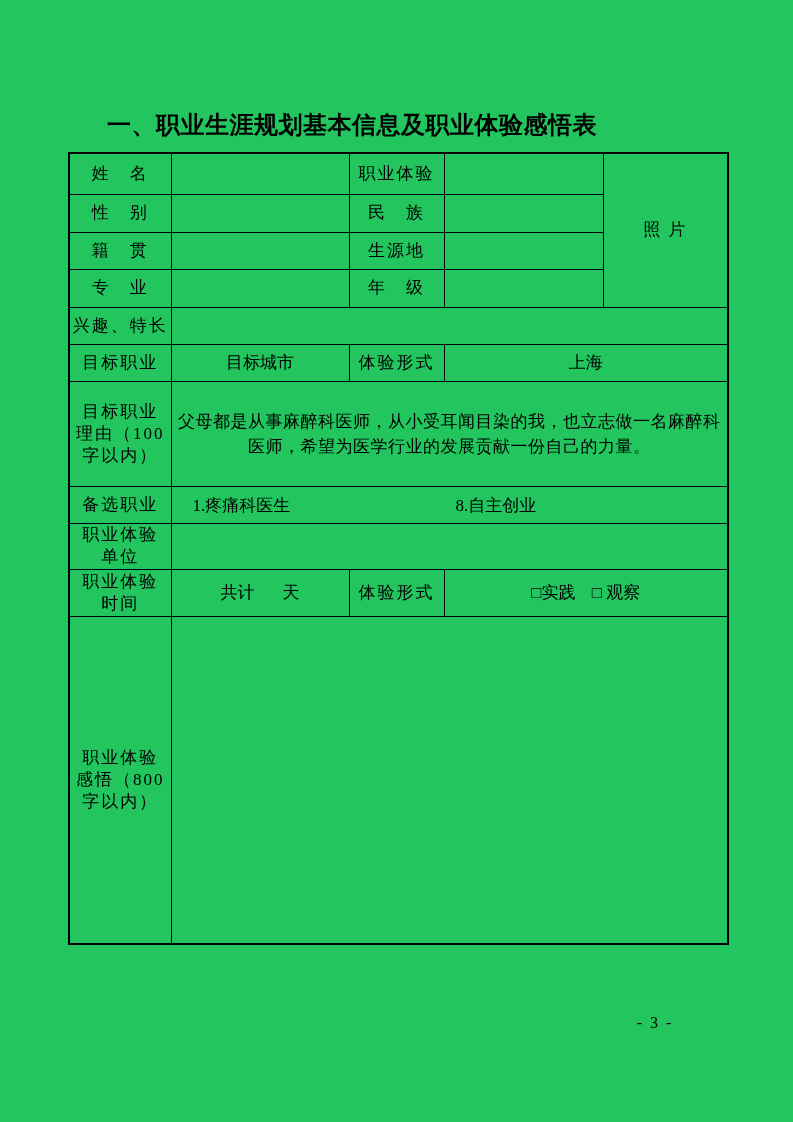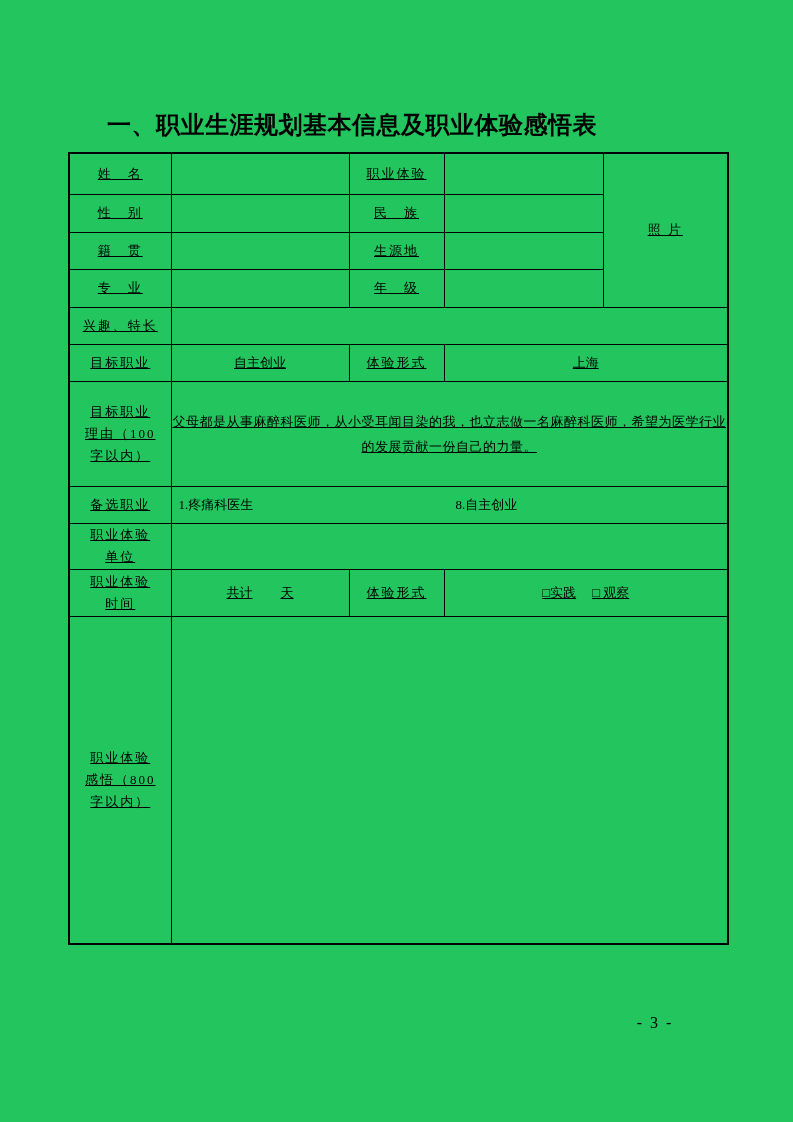--- a/index.html
+++ b/index.html
@@ -26,42 +26,41 @@
   table.form {
     position:absolute;
     left:68px; top:152px;
     width:659px;
     border-collapse:collapse;
     table-layout:fixed;
     border:2px solid #000;
   }
   table.form td {
     border:1px solid #000;
-    font-size:13px;
+    font-size:17px;
     text-align:center;
     vertical-align:middle;
     padding:0;
     overflow:hidden;
-    text-decoration:underline;
   }
   .lbl {
     white-space:pre-line;
     letter-spacing:2px;
     line-height:22px;
   }
   td.reason-cell {
     text-align:left;
     vertical-align:top;
     padding:8px 9px 0 9px;
     font-size:17.5px;
     line-height:25px;
     letter-spacing:0.5px;
   }
   .alt-row-content { position:relative; text-align:left; height:100%; }
-  .alt-item-1 { position:absolute; left:7px; top:50%; transform:translateY(-50%); }
+  .alt-item-1 { position:absolute; left:21px; top:50%; transform:translateY(-50%); }
   .alt-item-2 { position:absolute; left:284px; top:50%; transform:translateY(-50%); }
   .pair-center {
     display:flex; justify-content:center; align-items:center; gap:28px;
   }
   .checkbox-group {
     display:flex; justify-content:center; align-items:center; gap:16px;
   }
   .page-number {
     position:absolute;
     left:600px; top:1014px;
@@ -111,21 +110,21 @@
         <td></td>
         <td><span class="lbl">年　级</span></td>
         <td></td>
       </tr>
       <tr style="height:37px">
         <td><span class="lbl">兴趣、特长</span></td>
         <td colspan="4"></td>
       </tr>
       <tr style="height:37px">
         <td><span class="lbl">目标职业</span></td>
-        <td>自主创业</td>
+        <td>目标城市</td>
         <td><span class="lbl">体验形式</span></td>
         <td colspan="2">上海</td>
       </tr>
       <tr style="height:105px">
         <td><span class="lbl">目标职业
 理由（100
 字以内）</span></td>
         <td colspan="4" class="reason-cell">父母都是从事麻醉科医师，从小受耳闻目染的我，也立志做一名麻醉科医师，希望为医学行业的发展贡献一份自己的力量。</td>
       </tr>
       <tr style="height:37px">

